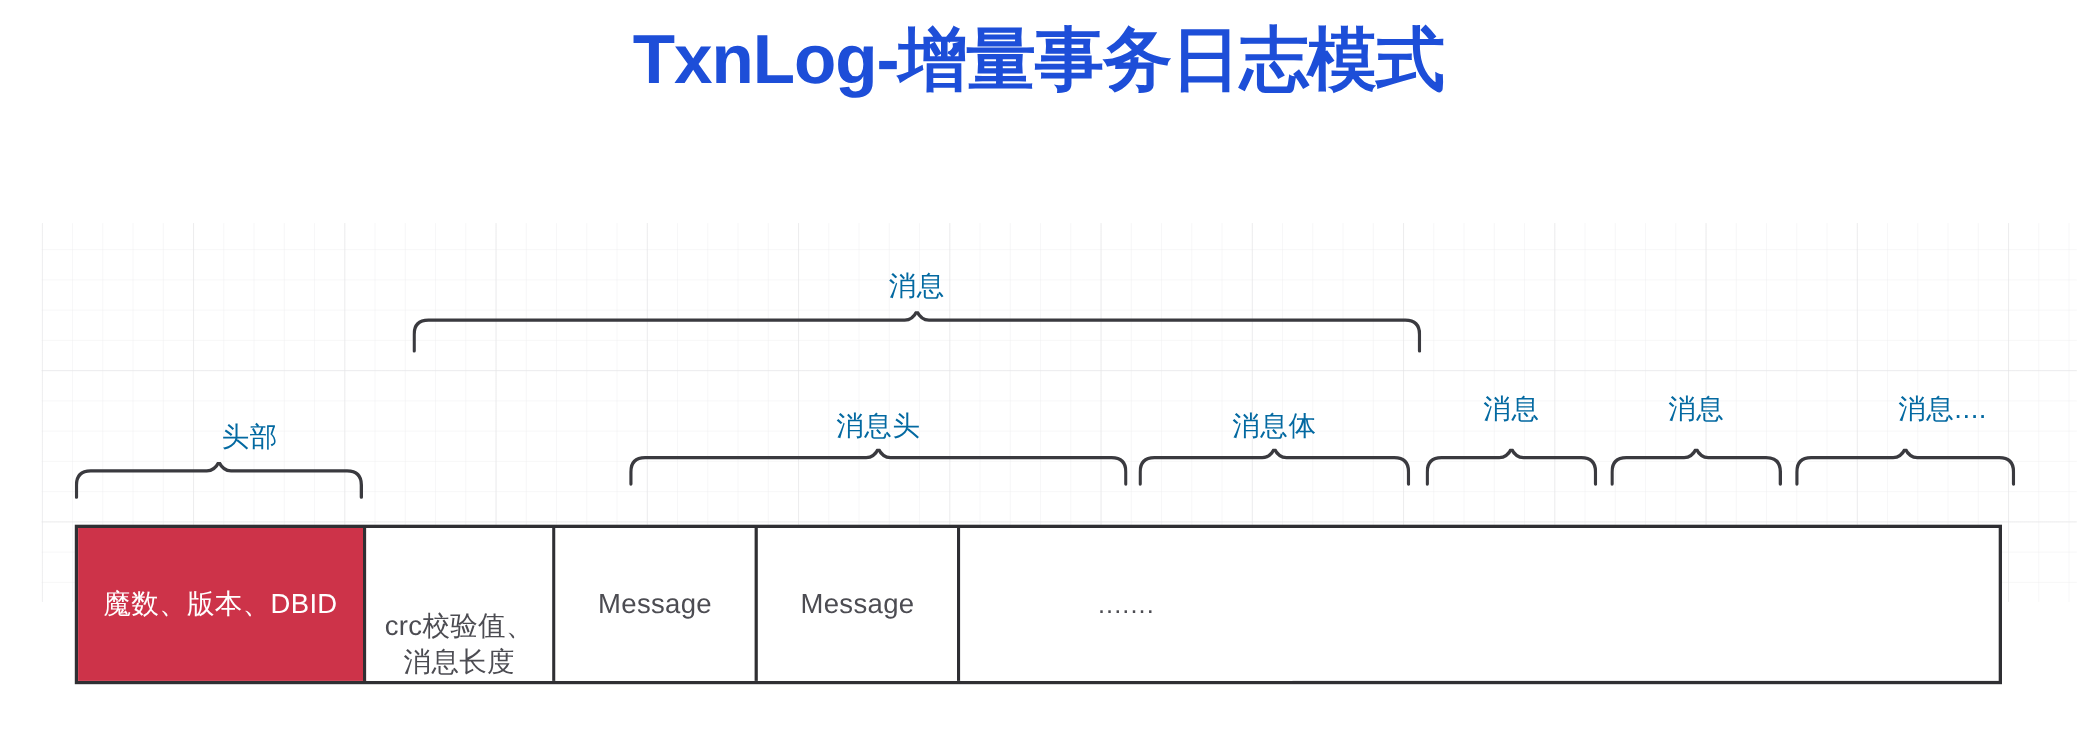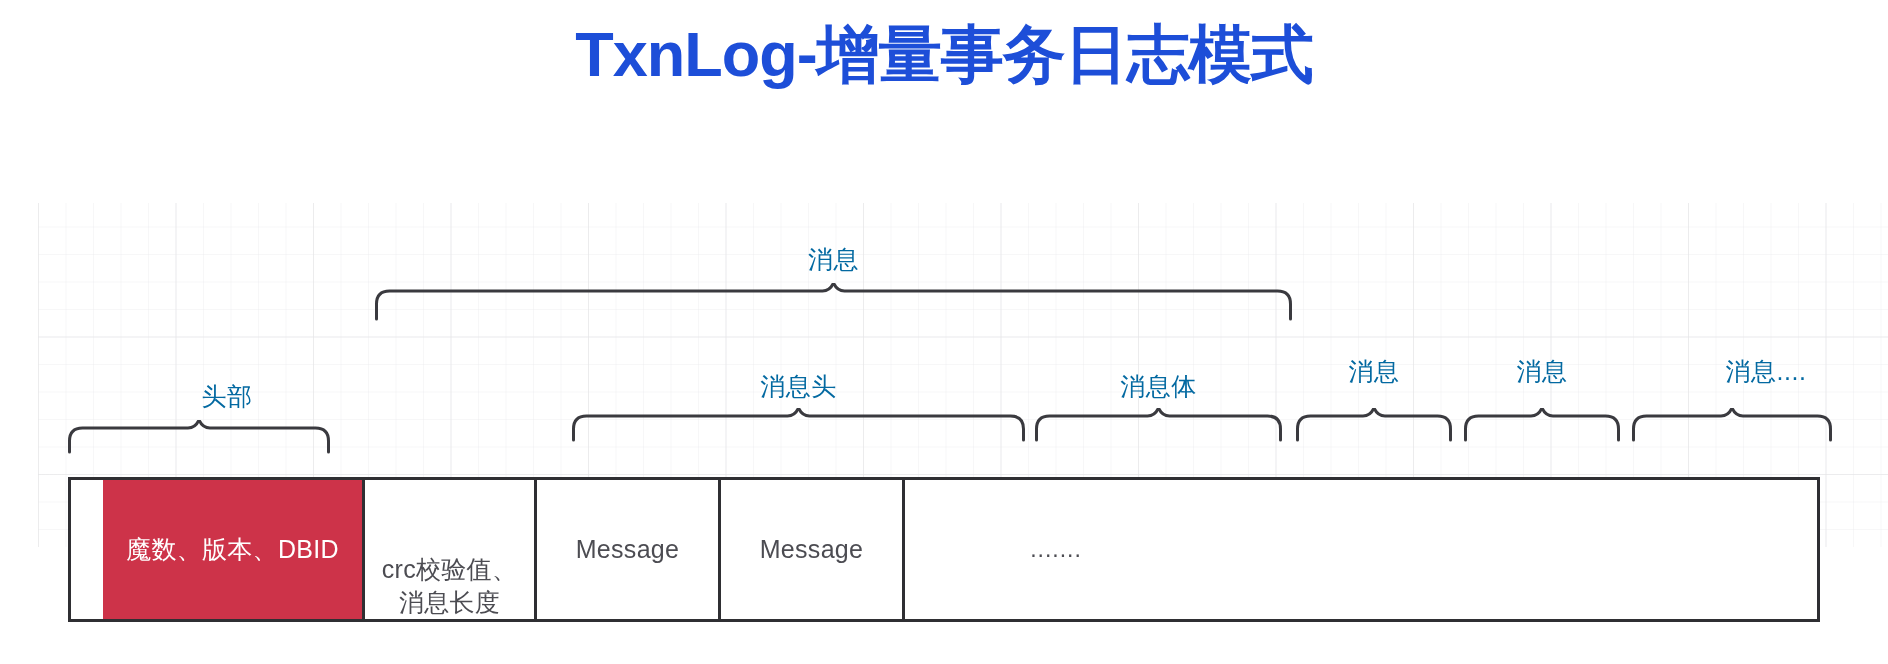--- a/index.html
+++ b/index.html
@@ -74,21 +74,20 @@
   
   .boxrow {
     position: absolute;
     left: 68px;
     top: 477px;
     height: 145px;
     display: flex;
     border: 3px solid #2f2f33;
     box-sizing: border-box;
     background: #ffffff;
-    padding-left: 32px;
   }
   .cell {
     position: relative;
     display: flex;
     align-items: center;
     justify-content: center;
     text-align: center;
     font-size: 25px;
     line-height: 1.32;
     color: #4c4c52;

